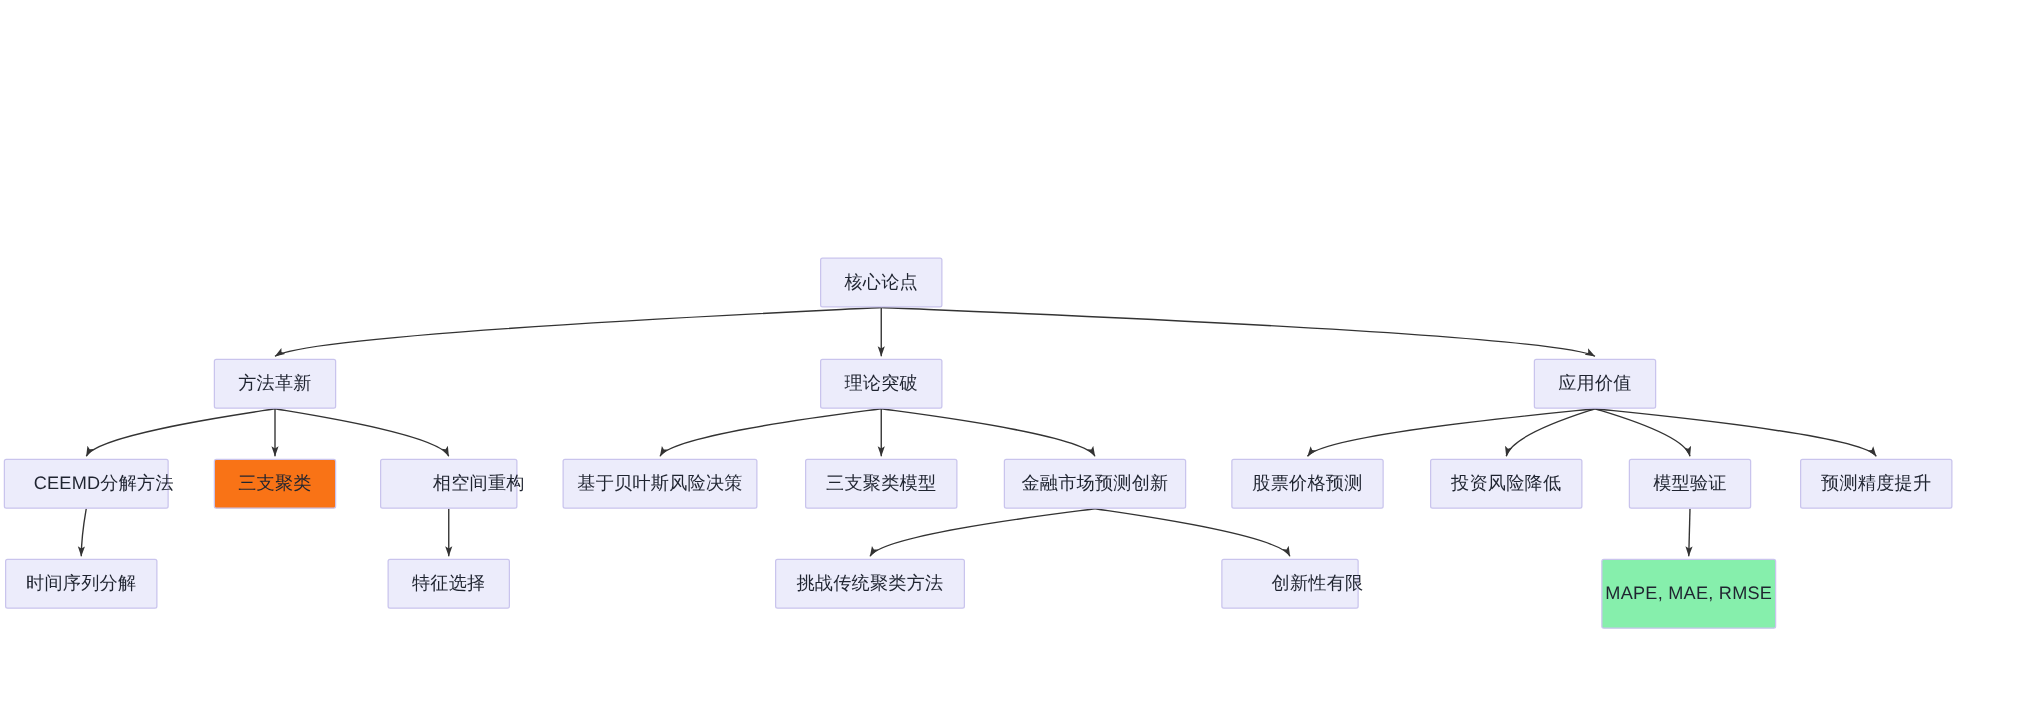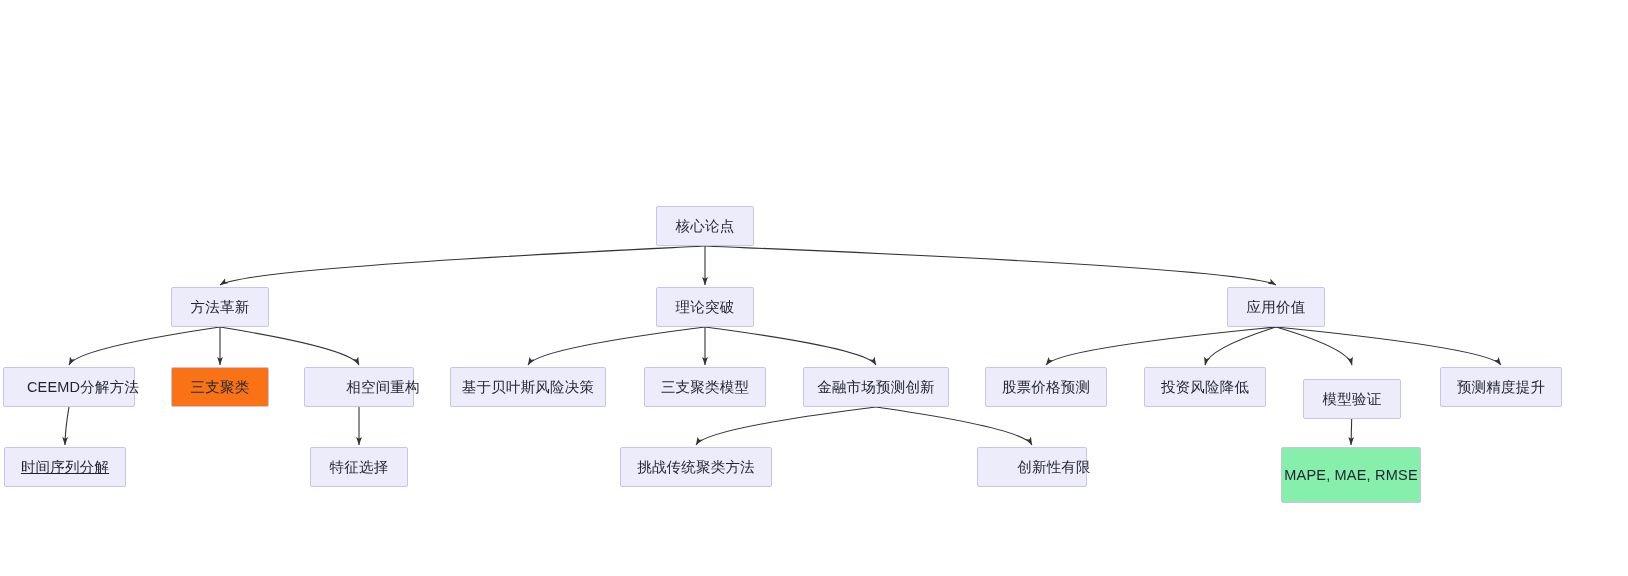--- a/index.html
+++ b/index.html
@@ -103,27 +103,27 @@
       </div>
       <div class="node" style="left: 803px; top: 367px; width: 146px; height: 40px; background: rgb(236, 236, 251); border-color: rgb(201, 196, 237); color: rgb(31, 36, 48);">
         <span class="node-label">金融市场预测创新</span>
       </div>
       <div class="node" style="left: 985px; top: 367px; width: 122px; height: 40px; background: rgb(236, 236, 251); border-color: rgb(201, 196, 237); color: rgb(31, 36, 48);">
         <span class="node-label">股票价格预测</span>
       </div>
       <div class="node" style="left: 1144px; top: 367px; width: 122px; height: 40px; background: rgb(236, 236, 251); border-color: rgb(201, 196, 237); color: rgb(31, 36, 48);">
         <span class="node-label">投资风险降低</span>
       </div>
-      <div class="node" style="left: 1303px; top: 367px; width: 98px; height: 40px; background: rgb(236, 236, 251); border-color: rgb(201, 196, 237); color: rgb(31, 36, 48); margin-top: 12px;">
+      <div class="node" style="left: 1303px; top: 367px; width: 98px; height: 40px; background: rgb(236, 236, 251); border-color: rgb(201, 196, 237); color: rgb(31, 36, 48);">
         <span class="node-label">模型验证</span>
       </div>
       <div class="node" style="left: 1440px; top: 367px; width: 122px; height: 40px; background: rgb(236, 236, 251); border-color: rgb(201, 196, 237); color: rgb(31, 36, 48);">
         <span class="node-label">预测精度提升</span>
       </div>
-      <div class="node" style="left: 4px; top: 447px; width: 122px; height: 40px; background: rgb(236, 236, 251); border-color: rgb(201, 196, 237); color: rgb(31, 36, 48); text-decoration: underline;">
+      <div class="node" style="left: 4px; top: 447px; width: 122px; height: 40px; background: rgb(236, 236, 251); border-color: rgb(201, 196, 237); color: rgb(31, 36, 48);">
         <span class="node-label">时间序列分解</span>
       </div>
       <div class="node" style="left: 310px; top: 447px; width: 98px; height: 40px; background: rgb(236, 236, 251); border-color: rgb(201, 196, 237); color: rgb(31, 36, 48);">
         <span class="node-label">特征选择</span>
       </div>
       <div class="node" style="left: 620px; top: 447px; width: 152px; height: 40px; background: rgb(236, 236, 251); border-color: rgb(201, 196, 237); color: rgb(31, 36, 48);">
         <span class="node-label">挑战传统聚类方法</span>
       </div>
       <div class="node" style="left: 977px; top: 447px; width: 110px; height: 40px; background: rgb(236, 236, 251); border-color: rgb(201, 196, 237); color: rgb(31, 36, 48); padding-left: 44px;">
         <span class="node-label">创新性有限</span>

